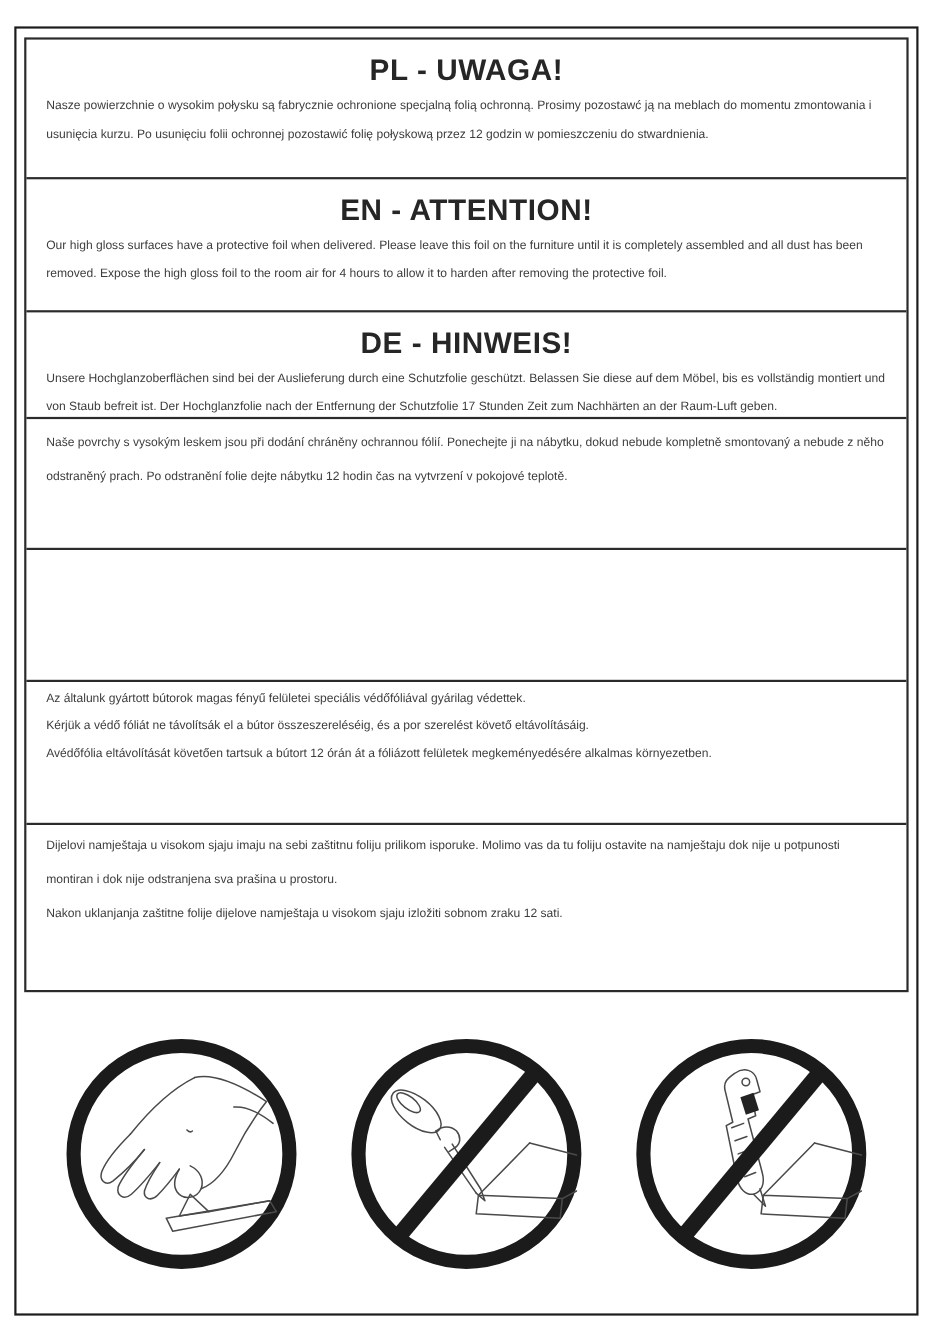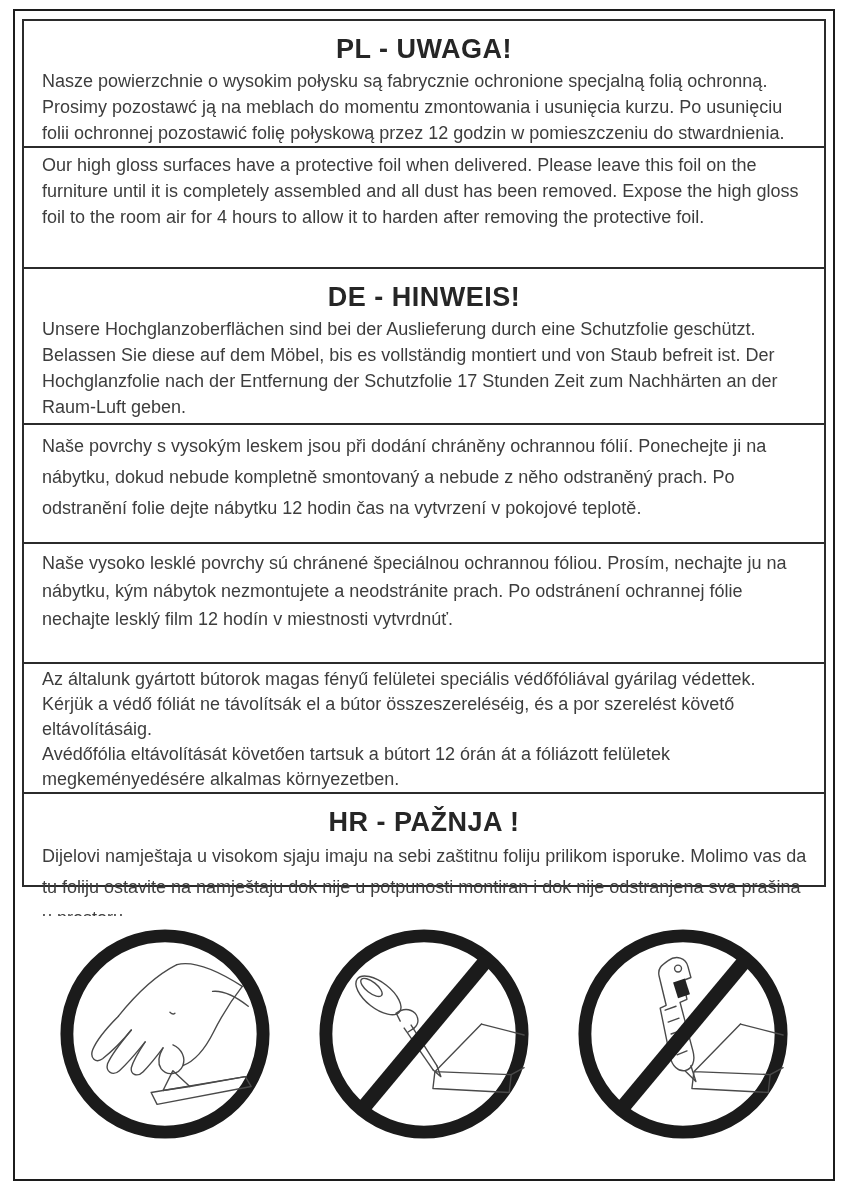--- a/index.html
+++ b/index.html
@@ -6,21 +6,21 @@
   .sheet {
     position: relative;
     width: 849px;
     height: 1200px;
     background: #ffffff;
     font-family: "Liberation Sans", sans-serif;
     overflow: hidden;
   }
   .outer-frame {
     position: absolute;
-    left: 13px; top: 9px;
+    left: 13px; top: 24px;
     width: 822px; height: 1172px;
     border: 2px solid #1c1c1c;
     box-sizing: border-box;
     background: #ffffff;
   }
   .inner-box {
     position: absolute;
     left: 7px; top: 8px;
     width: 804px; height: 868px;
     border: 2px solid #2b2b2b;
@@ -37,30 +37,30 @@
     text-align: center;
     font-weight: bold;
     font-size: 27px;
     line-height: 30px;
     color: #262626;
     letter-spacing: 0.5px;
     padding-top: 13px;
     margin: 0;
   }
   .section-body {
-    font-size: 18px;
+    font-size: 11px;
     color: #3d3d3d;
     line-height: 26px;
     padding: 4px 16px 10px 18px;
     margin: 0;
     white-space: pre-line;
   }
   .h-pl { height: 127px; }
   .h-en { height: 121px; }
-  .h-de { height: 156px; }
+  .h-de { height: 97px; }
   .h-cz { height: 119px; }
   .h-sk { height: 120px; }
   .h-hu { height: 130px; }
   .h-hr { height: 122px; }
   .h-cz .section-body { line-height: 31px; padding-top: 6px; }
   .h-sk .section-body { line-height: 28px; padding-top: 5px; }
   .h-hu .section-body { line-height: 25px; padding-top: 3px; }
   .h-hr .section-body { line-height: 31px; padding-top: 4px; }
   .picto-row {
     position: absolute;
@@ -78,44 +78,43 @@
 <div class="sheet">
   <div class="outer-frame">
     <div class="inner-box">
 
       <div class="section h-pl">
         <h1 class="section-title">PL - UWAGA!</h1>
         <p class="section-body">Nasze powierzchnie o wysokim połysku są fabrycznie ochronione specjalną folią ochronną. Prosimy pozostawć ją na meblach do momentu zmontowania i usunięcia kurzu. Po usunięciu folii ochronnej pozostawić folię połyskową przez 12 godzin w pomieszczeniu do stwardnienia.</p>
       </div>
 
       <div class="section h-en">
+        <h1 class="section-title">EN - ATTENTION!</h1>
         <p class="section-body">Our high gloss surfaces have a protective foil when delivered. Please leave this foil on the furniture until it is completely assembled and all dust has been removed. Expose the high gloss foil to the room air for 4 hours to allow it to harden after removing the protective foil.</p>
       </div>
 
       <div class="section h-de">
         <h1 class="section-title">DE - HINWEIS!</h1>
         <p class="section-body">Unsere Hochglanzoberflächen sind bei der Auslieferung durch eine Schutzfolie geschützt. Belassen Sie diese auf dem Möbel, bis es vollständig montiert und von Staub befreit ist. Der Hochglanzfolie nach der Entfernung der Schutzfolie 17 Stunden Zeit zum Nachhärten an der Raum-Luft geben.</p>
       </div>
 
       <div class="section h-cz">
         <p class="section-body">Naše povrchy s vysokým leskem jsou při dodání chráněny ochrannou fólií. Ponechejte ji na nábytku, dokud nebude kompletně smontovaný a nebude z něho odstraněný prach. Po odstranění folie dejte nábytku 12 hodin čas na vytvrzení v pokojové teplotě.</p>
       </div>
 
       <div class="section h-sk">
-        <p class="section-body">Naše vysoko lesklé povrchy sú chránené špeciálnou ochrannou fóliou. Prosím, nechajte ju na nábytku, kým nábytok nezmontujete a neodstránite prach. Po odstránení ochrannej fólie nechajte lesklý film 12 hodín v miestnosti vytvrdnúť.</p>
       </div>
 
       <div class="section h-hu">
         <p class="section-body">Az általunk gyártott bútorok magas fényű felületei speciális védőfóliával gyárilag védettek.
 Kérjük a védő fóliát ne távolítsák el a bútor összeszereléséig, és a por szerelést követő eltávolításáig.
 Avédőfólia eltávolítását követően tartsuk a bútort 12 órán át a fóliázott felületek megkeményedésére alkalmas környezetben.</p>
       </div>
 
       <div class="section h-hr">
-        <h1 class="section-title">HR - PAŽNJA !</h1>
         <p class="section-body">Dijelovi namještaja u visokom sjaju imaju na sebi zaštitnu foliju prilikom isporuke. Molimo vas da tu foliju ostavite na namještaju dok nije u potpunosti montiran i dok nije odstranjena sva prašina u prostoru.
 Nakon uklanjanja zaštitne folije dijelove namještaja u visokom sjaju izložiti sobnom zraku 12 sati.</p>
       </div>
 
     </div>
 
     <div class="picto-row">
 
       <svg class="picto" viewBox="0 0 220 220">
         <circle cx="110" cy="110" r="99" fill="#ffffff" stroke="#1b1b1b" stroke-width="13"></circle>

